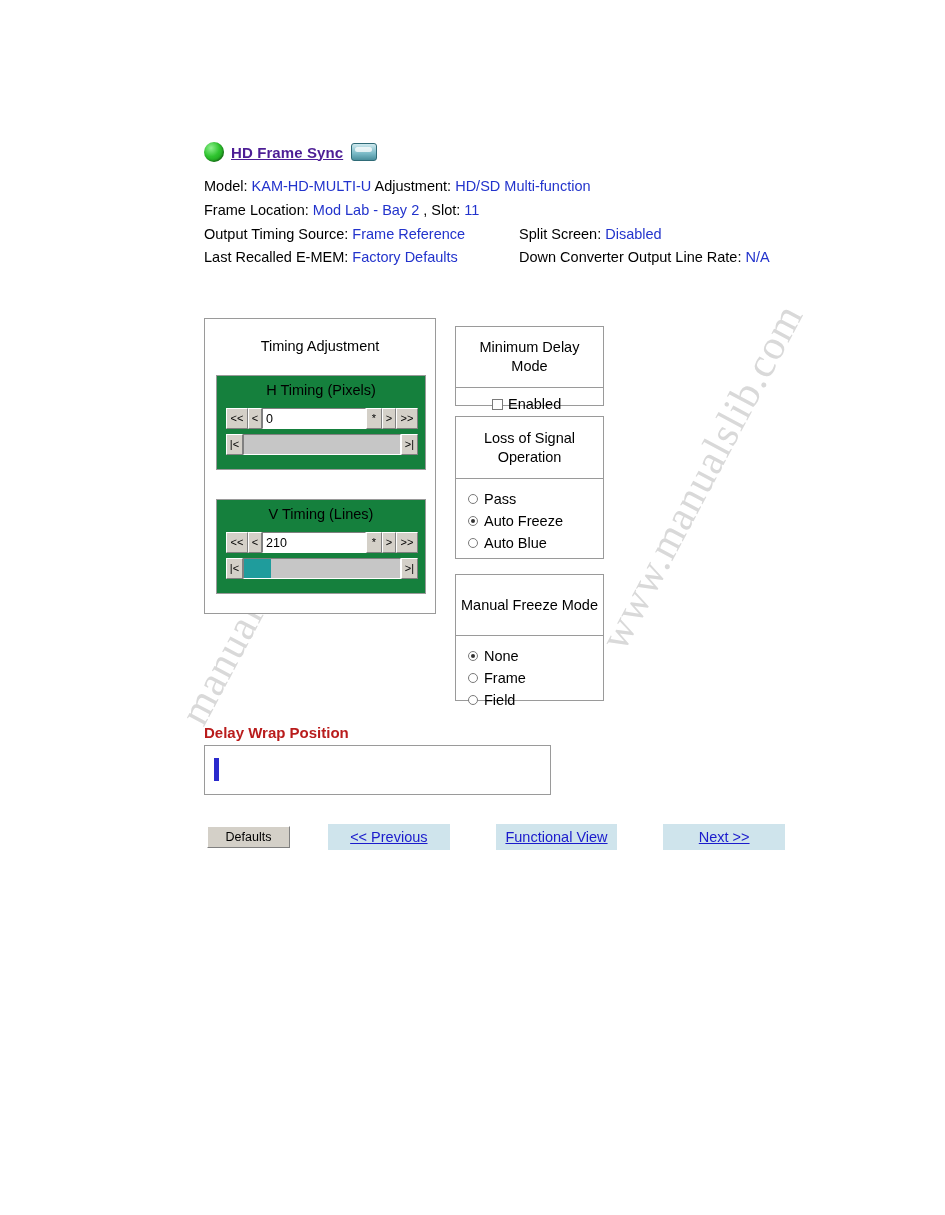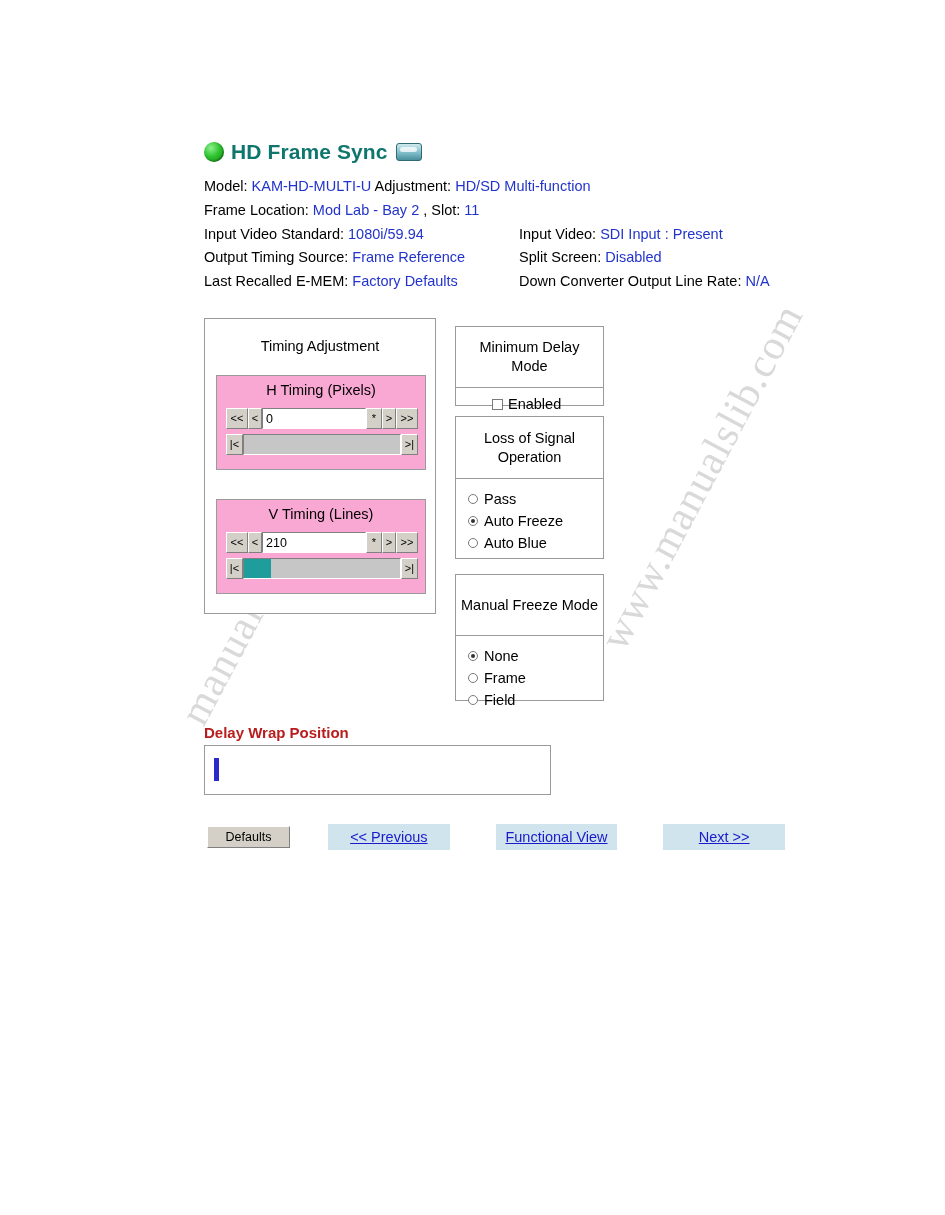--- a/index.html
+++ b/index.html
@@ -63,24 +63,25 @@
     height: 24px;
   }
   .led {
     width: 20px; height: 20px;
     border-radius: 50%;
     background: radial-gradient(circle at 35% 30%, #8ff08f 0%, #2fc42f 45%, #148a14 100%);
     box-shadow: inset -1px -1px 2px rgba(0,0,0,.35);
     margin-right: 7px;
   }
   .title-text {
-    font-size: 21px;
+    font-size: 15px;
     font-weight: bold;
-    color: #0f766e;
+    color: #4c1d95;
     letter-spacing: .1px;
+    text-decoration: underline;
   }
   .card-icon {
     margin-left: 8px;
     width: 24px; height: 16px;
     border-radius: 3px;
     background: linear-gradient(180deg,#cfe9ee 0%, #79b9c6 60%, #4a8e9c 100%);
     border: 1px solid #2f6b77;
     position: relative;
   }
   .card-icon::after {
@@ -132,21 +133,21 @@
   }
   #timing-adjustment > .panel-title {
     height: 40px;
     display: flex; align-items: center; justify-content: center;
   }
 
   .inner-panel {
     position: absolute;
     border: 1px solid #9a9a9a;
     box-sizing: border-box;
-    background: #f9a8d4;
+    background: #15803d;
   }
   #h-timing { left: 11px; top: 56px; width: 210px; height: 95px; }
   #v-timing { left: 11px; top: 180px; width: 210px; height: 95px; }
   .inner-panel .panel-title {
     padding: 5px 0 6px 0;
   }
 
   
   .ctl-wrap {
     position: absolute;
@@ -361,28 +362,20 @@
       <span>Model:</span>
       <span class="val">KAM-HD-MULTI-U</span>
       <span>Adjustment:</span>
       <span class="val">HD/SD Multi-function</span>
     </div>
     <div class="info-row">
       <span>Frame Location:</span>
       <span class="val">Mod Lab - Bay 2</span>
       <span>, Slot:</span>
       <span class="val">11</span>
-    </div>
-    <div class="info-row info-2col">
-      <span>Input Video Standard:</span>
-      <span class="val">1080i/59.94</span>
-      <span class="colB">
-        <span>Input Video:</span>
-        <span class="val">SDI Input : Present</span>
-      </span>
     </div>
     <div class="info-row info-2col">
       <span>Output Timing Source:</span>
       <span class="val">Frame Reference</span>
       <span class="colB">
         <span>Split Screen:</span>
         <span class="val">Disabled</span>
       </span>
     </div>
     <div class="info-row info-2col">

